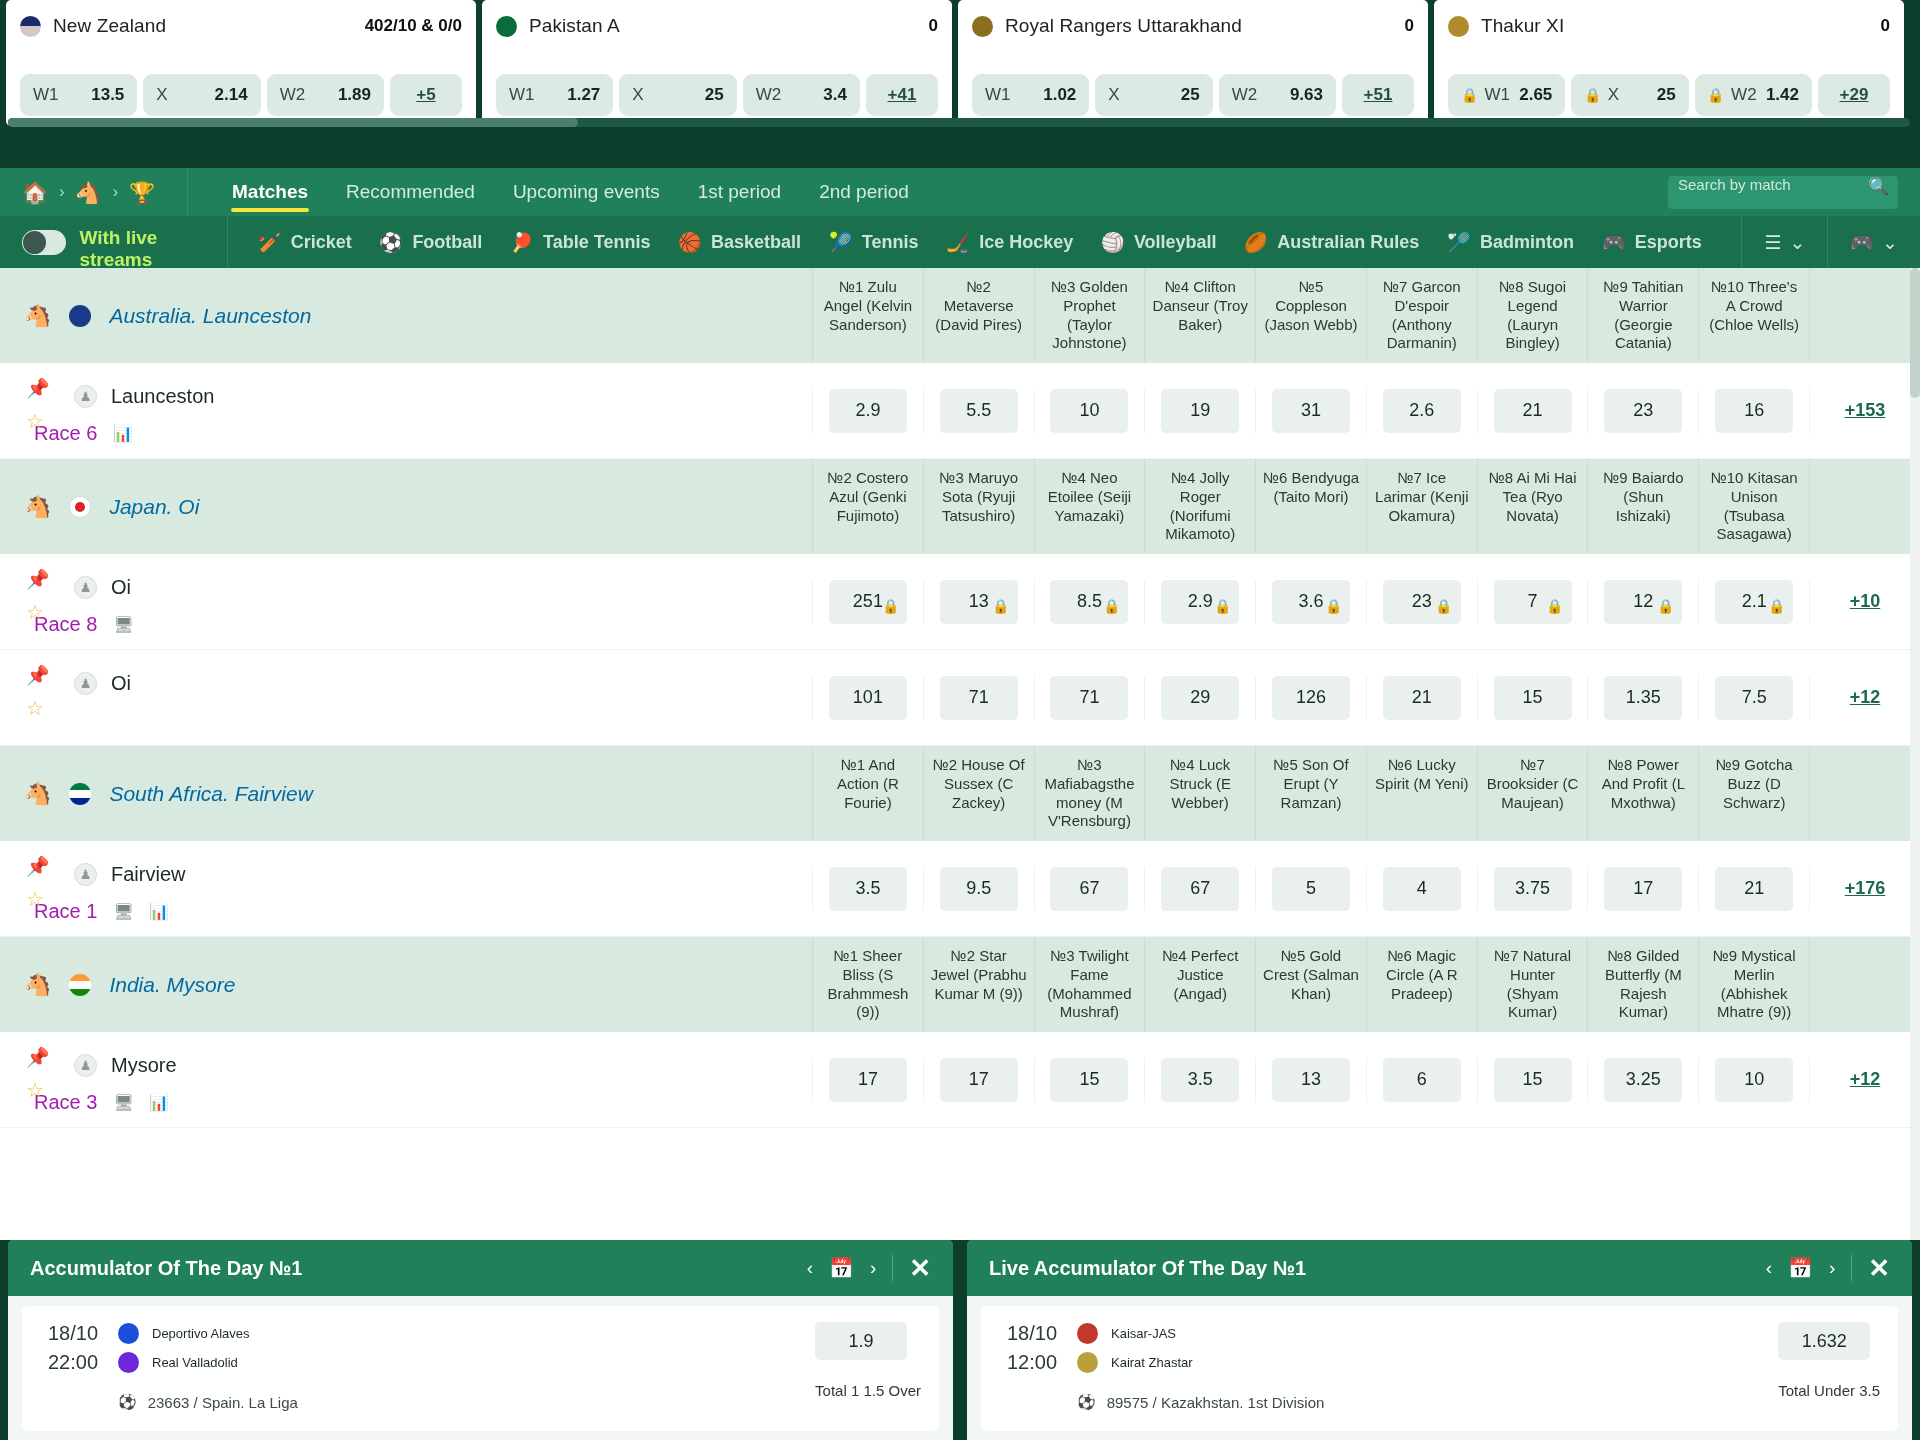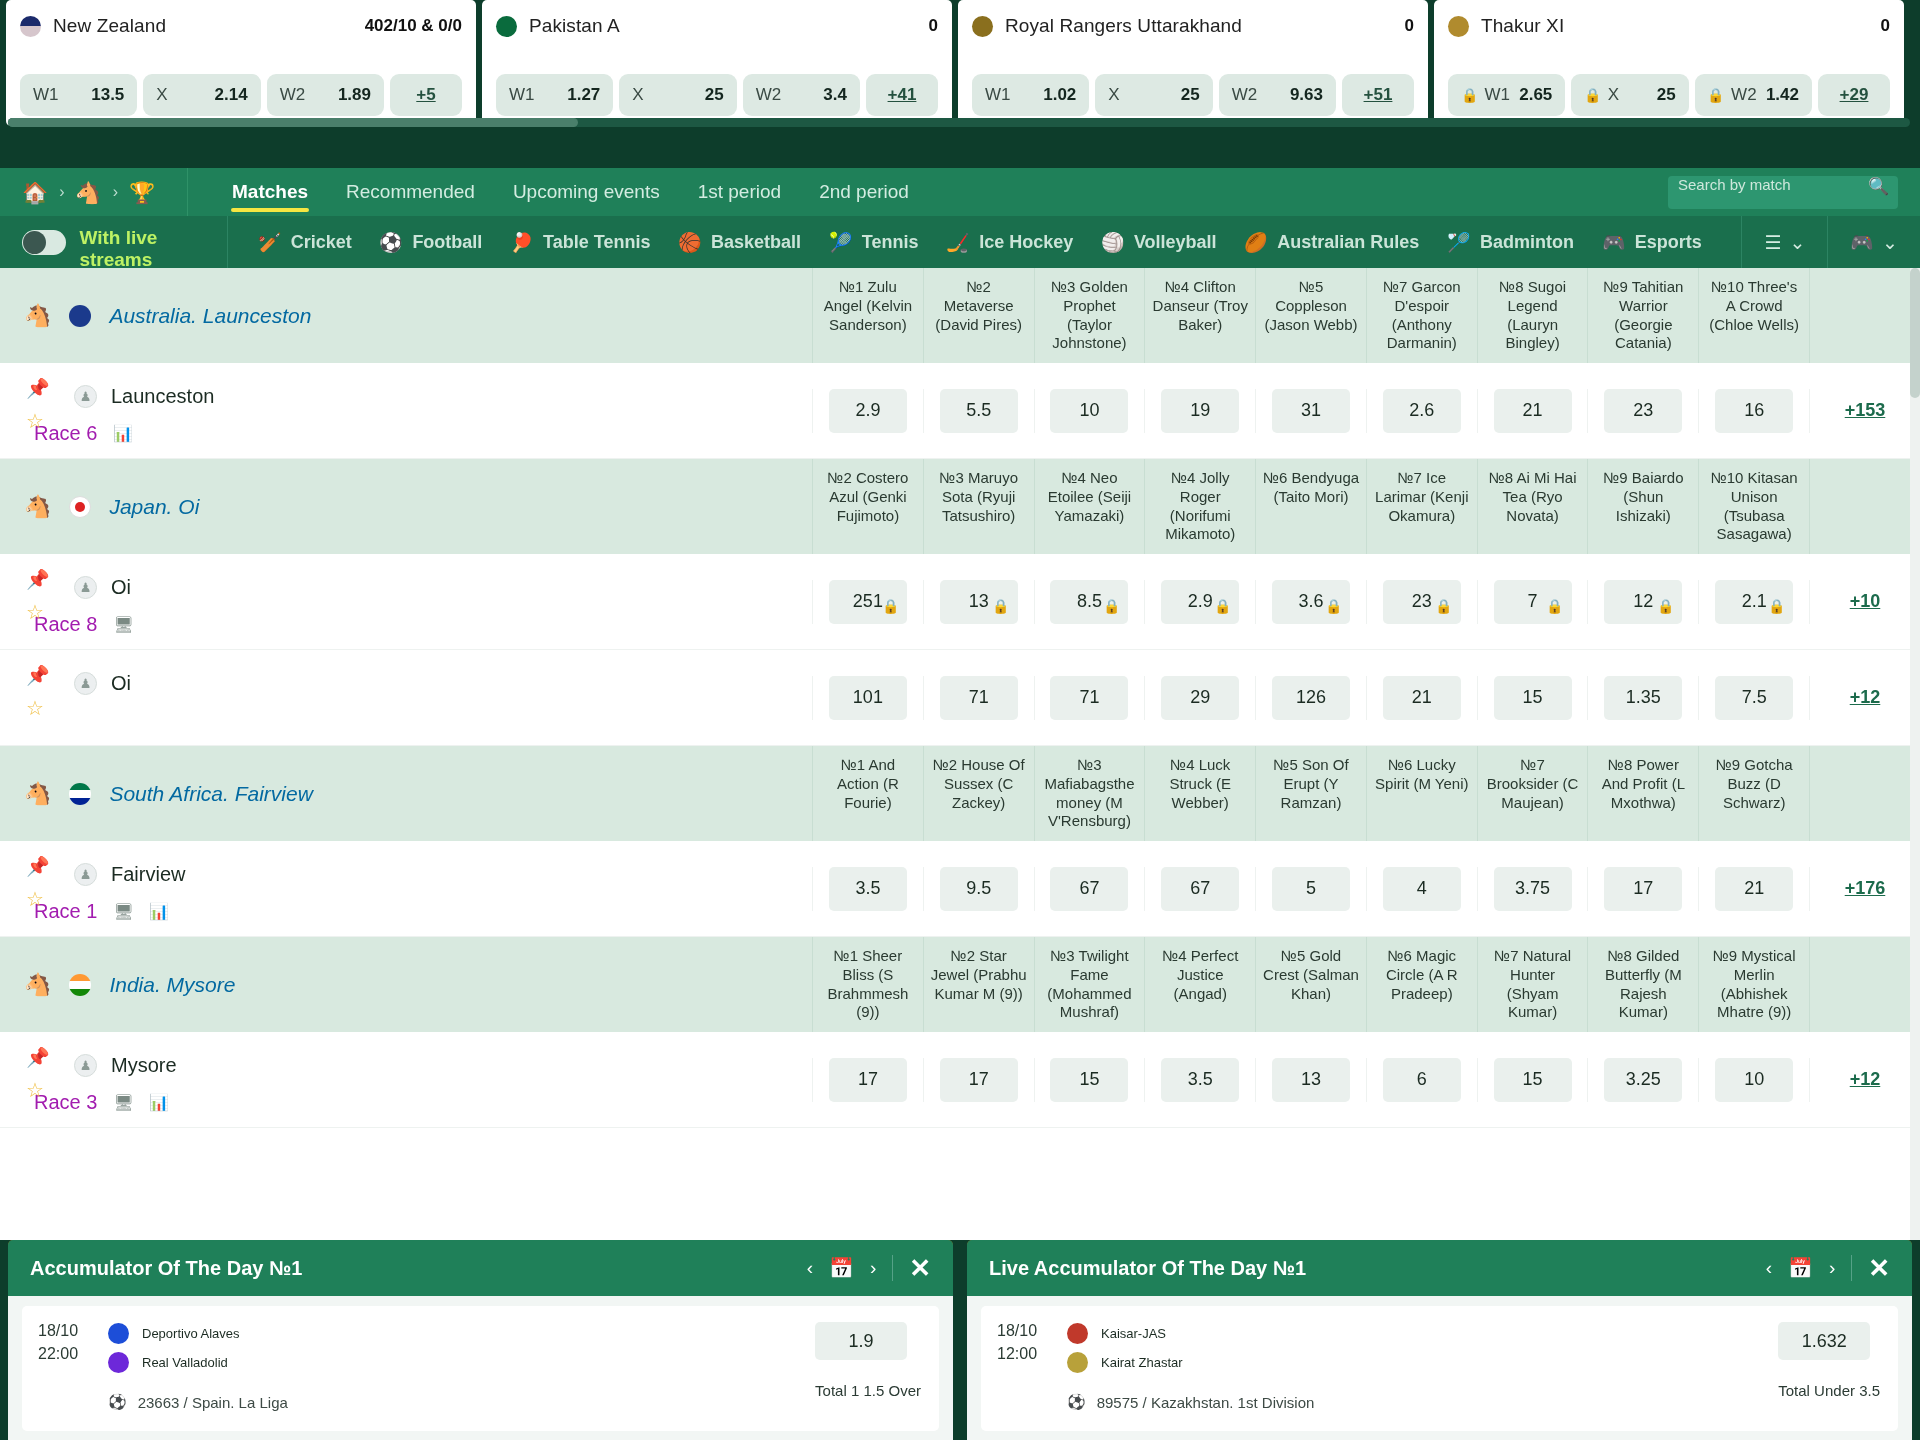--- a/index.html
+++ b/index.html
@@ -151,21 +151,21 @@
       padding:0 22px; }
   .acc-title { color:#ffffff; font-size:20px; font-weight:bold; }
   .acc-ctl { margin-left:auto; display:flex; align-items:center; gap:16px; color:#fff;}
   .acc-ctl .sep { width:1px; height:26px; background:#55a287; }
   .acc-arr { font-size:19px; }
   .acc-cal { font-size:20px; }
   .acc-x { font-size:26px; font-weight:bold;}
   .acc-body { background:#f2f6f4; padding:10px 14px; height:144px; }
   .acc-card { background:#ffffff; border-radius:5px; height:125px; display:flex;
       padding:13px 16px; position:relative; }
-  .acc-time { font-size:16px; color:#2b3b34; line-height:1.45; width:62px; flex:0 0 62px;}
+  .acc-time { font-size:20px; color:#2b3b34; line-height:1.45; width:62px; flex:0 0 62px;margin-left:10px;}
   .acc-teams { padding-left:8px; }
   .acc-team { display:flex; align-items:center; gap:13px; height:29px; }
   .tlogo { width:21px; height:21px; border-radius:50%; flex:0 0 21px;}
   .tlogo.alaves{background:#1d4ed8;} .tlogo.vall{background:#6d28d9;}
   .tlogo.kaisar{background:#c0392b;} .tlogo.kairat{background:#b8a13a;}
   .acc-tname { font-size:13px; color:#1b2b22; }
   .acc-league { display:flex; align-items:center; gap:11px; padding-top:16px;
       font-size:15px; color:#3d4a45; }
   .acc-right { position:absolute; right:18px; top:16px; text-align:center;}
   .acc-odd { background:#eaf0ed; border-radius:5px; width:92px; height:38px;

